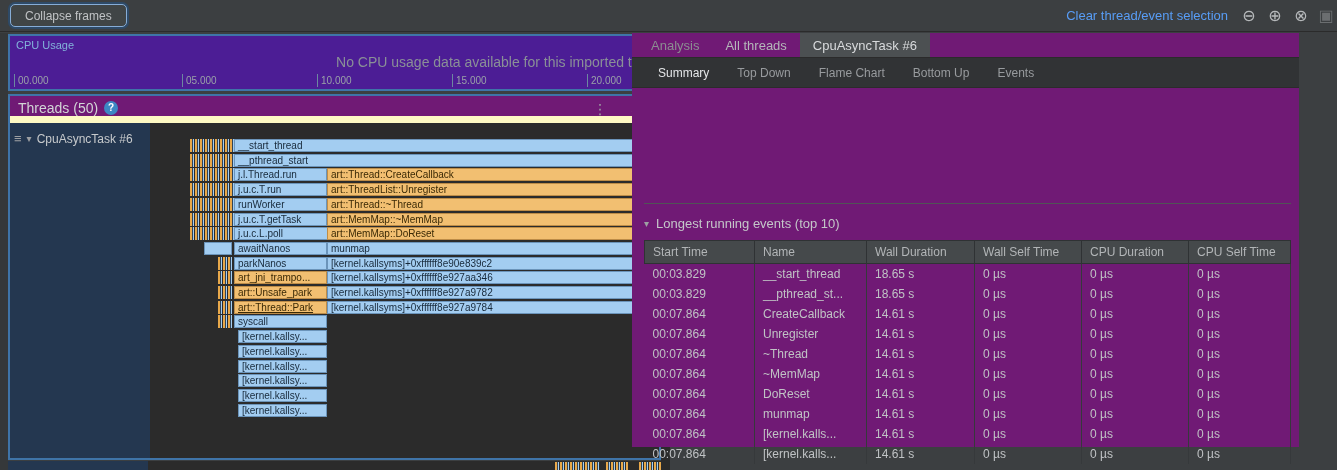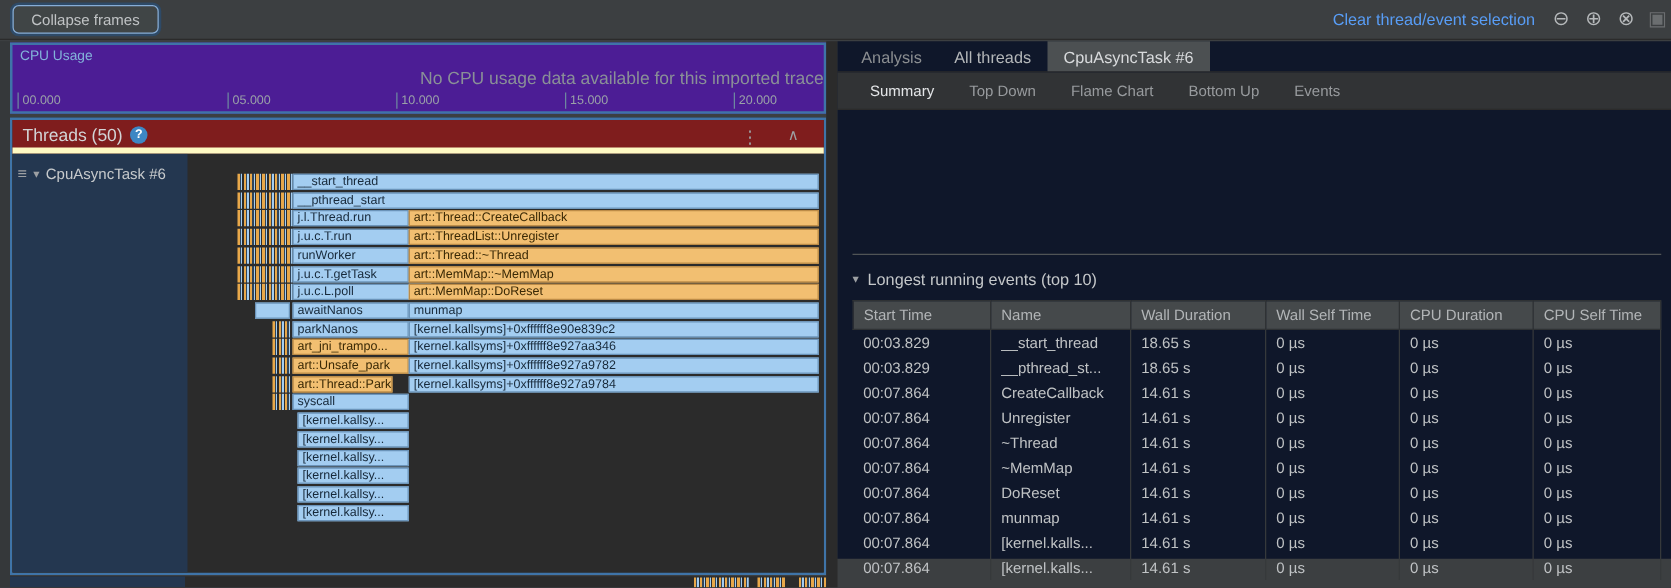--- a/index.html
+++ b/index.html
@@ -20,21 +20,21 @@
 
   
   .cpu-panel { position:absolute; left:8px; top:34px; width:653px; height:57px; background:#4c1d95; border:2px solid #3f74a8; }
   .cpu-label { position:absolute; left:6px; top:3px; font-size:11px; color:#83b3da; }
   .cpu-msg { position:absolute; left:0; right:0; top:18px; text-align:right; font-size:14px; color:#8a9097; }
   .cpu-ticks { position:absolute; left:0; right:0; bottom:1px; height:14px; }
   .tick { position:absolute; top:0; height:13px; line-height:13px; font-size:10px; color:#9aa1a8; border-left:1px solid #6d87a0; padding-left:3px; }
 
   
   .threads-panel { position:absolute; left:8px; top:94px; width:653px; height:366px; background:#2b2b2b; border:2px solid #3f74a8; }
-  .threads-header { position:relative; height:27px; background:#7f1d1d; border-bottom:5px solid #fef9c3; }
+  .threads-header { position:relative; height:27px; background:#701a75; border-bottom:7px solid #fef9c3; }
   .threads-title { position:absolute; left:8px; top:4px; display:flex; align-items:center; gap:6px; font-size:14px; color:#d2d4d6; }
   .help-icon { display:inline-block; width:14px; height:14px; border-radius:50%; background:#3d87c4; color:#fff; font-size:10px; font-weight:bold; text-align:center; line-height:14px; }
   .hdr-kebab { position:absolute; right:52px; top:5px; font-size:14px; color:#9da0a3; cursor:pointer; }
   .hdr-chevron { position:absolute; right:20px; top:5px; font-size:12px; color:#9da0a3; cursor:pointer; }
   .threads-body { position:absolute; left:0; right:0; top:27px; bottom:0; background:#2b2b2b; overflow:hidden; }
   .track-head { position:absolute; left:0; top:0; width:140px; height:100%; background:#243750; }
   .track-label { position:absolute; left:4px; top:8px; display:flex; align-items:center; gap:5px; font-size:12px; color:#c7cacc; cursor:pointer; }
   .track-label .ham { color:#9da0a3; font-size:13px; }
   .track-label .caret { color:#9da0a3; font-size:10px; }
   .flame-host { position:absolute; left:0; top:0; width:100%; height:100%; }
@@ -43,21 +43,21 @@
   .span.o { background:#f2bf71; border:1px solid #bd8c47; color:#3a2905; }
   .span.s { background:repeating-linear-gradient(90deg,#e8a84a 0px,#e8a84a 2px,#314457 2px,#314457 3px,#a3cdf1 3px,#a3cdf1 4px,#2b2b2b 4px,#2b2b2b 5px); border:none; }
 
   
   .next-track { position:absolute; left:8px; top:461px; width:653px; height:9px; background:#2b2b2b; overflow:hidden; }
   .next-track .nhead { position:absolute; left:0; top:0; width:140px; height:100%; background:#243750; }
   .next-track .frag { position:absolute; top:1px; height:8px; }
 
   
   .v-divider { position:absolute; left:661px; top:33px; width:9px; height:437px; background:#2b2b2b; }
-  .right-panel { position:absolute; left:670px; top:33px; width:667px; height:414px; background:#0f172a; }
+  .right-panel { position:absolute; left:632px; top:33px; width:667px; height:414px; background:#701a75; }
   .tabs { position:absolute; left:0; top:0; right:0; height:25px; display:flex; padding-left:6px; border-bottom:1px solid #2b2b2b; }
   .tab { padding:0 13px; line-height:25px; font-size:13px; color:#8b8e91; cursor:pointer; }
   .tab.lit { color:#b4b7b9; }
   .tab.selected { background:#4c5052; color:#d8dadc; }
   .subtabs { position:absolute; left:0; top:25px; right:0; height:30px; background:#313335; display:flex; padding-left:12px; border-bottom:1px solid #2b2b2b; }
   .subtab { padding:0 14px; line-height:30px; font-size:12px; color:#989b9e; cursor:pointer; }
   .subtab.selected { color:#e4e6e8; }
   .summary { position:absolute; left:16px; right:10px; top:66px; }
   .sum-row { height:23px; line-height:23px; font-size:13px; }
   .sum-label { display:inline-block; width:184px; color:#9ca0a3; }
@@ -145,21 +145,21 @@
           <div class="span s" style="left: 208px; top: 134px; width: 14px;"></div>
           <div class="span b" style="left: 224px; top: 134px; width: 93px;">parkNanos</div>
           <div class="span b" style="left: 317px; top: 134px; width: 328px;">[kernel.kallsyms]+0xffffff8e90e839c2</div>
           <div class="span s" style="left: 208px; top: 148px; width: 14px;"></div>
           <div class="span o" style="left: 224px; top: 148px; width: 93px;">art_jni_trampo...</div>
           <div class="span b" style="left: 317px; top: 148px; width: 328px;">[kernel.kallsyms]+0xffffff8e927aa346</div>
           <div class="span s" style="left: 208px; top: 163px; width: 14px;"></div>
           <div class="span o" style="left: 224px; top: 163px; width: 93px;">art::Unsafe_park</div>
           <div class="span b" style="left: 317px; top: 163px; width: 328px;">[kernel.kallsyms]+0xffffff8e927a9782</div>
           <div class="span s" style="left: 208px; top: 178px; width: 14px;"></div>
-          <div class="span o" style="left: 224px; top: 178px; width: 80px;">art::Thread::Park</div>
+          <div class="span o" style="left: 224px; top: 178px; width: 93px; text-decoration: underline;">art::Thread::Park</div>
           <div class="span b" style="left: 317px; top: 178px; width: 328px;">[kernel.kallsyms]+0xffffff8e927a9784</div>
           <div class="span s" style="left: 208px; top: 192px; width: 14px;"></div>
           <div class="span b" style="left: 224px; top: 192px; width: 93px;">syscall</div>
           <div class="span b" style="left: 228px; top: 207px; width: 89px;">[kernel.kallsy...</div>
           <div class="span b" style="left: 228px; top: 222px; width: 89px;">[kernel.kallsy...</div>
           <div class="span b" style="left: 228px; top: 237px; width: 89px;">[kernel.kallsy...</div>
           <div class="span b" style="left: 228px; top: 251px; width: 89px;">[kernel.kallsy...</div>
           <div class="span b" style="left: 228px; top: 266px; width: 89px;">[kernel.kallsy...</div>
           <div class="span b" style="left: 228px; top: 281px; width: 89px;">[kernel.kallsy...</div>
         </div>

